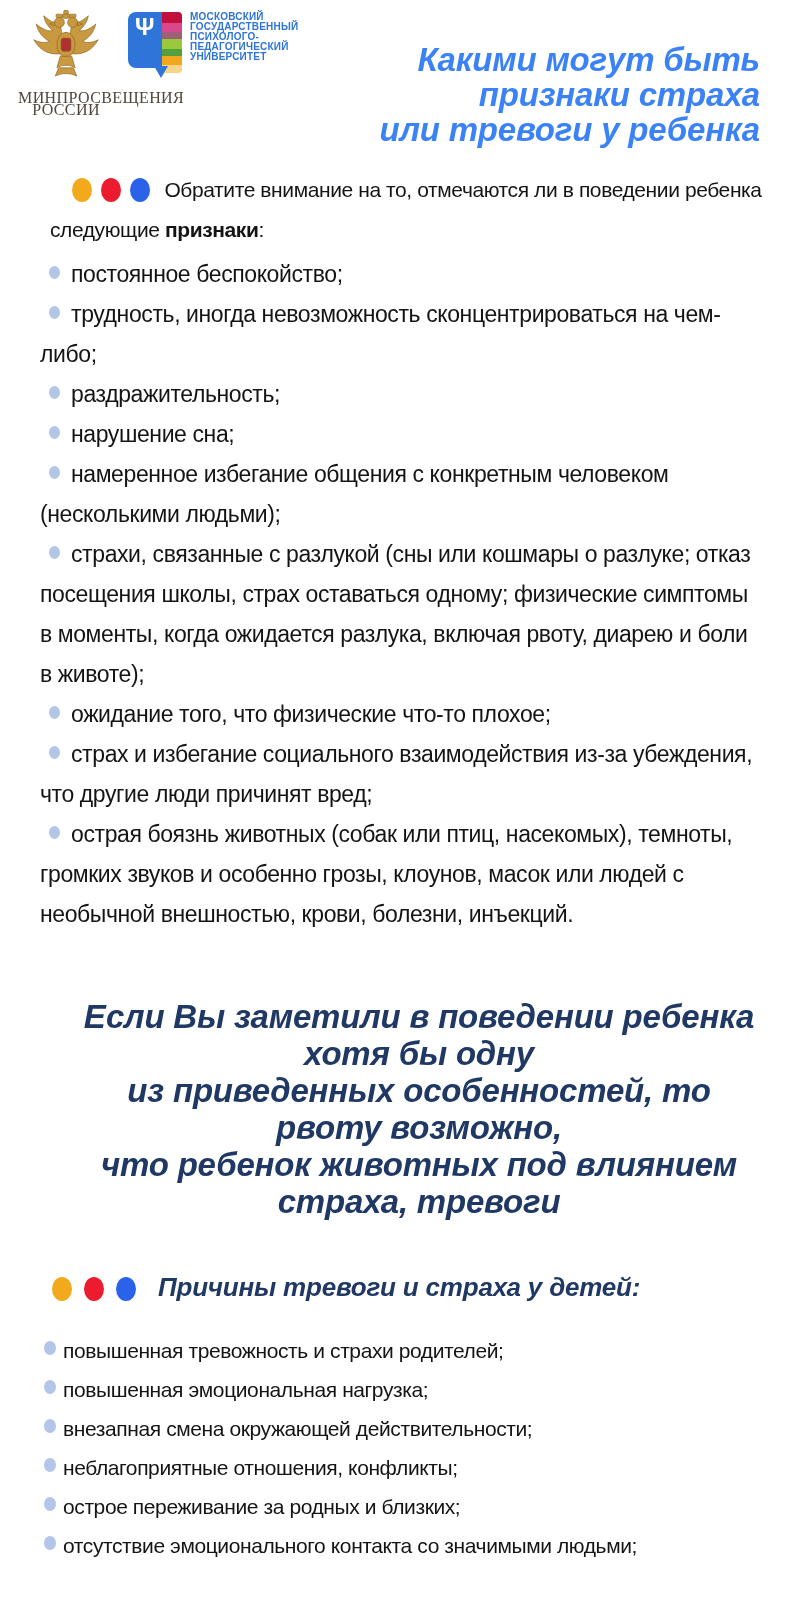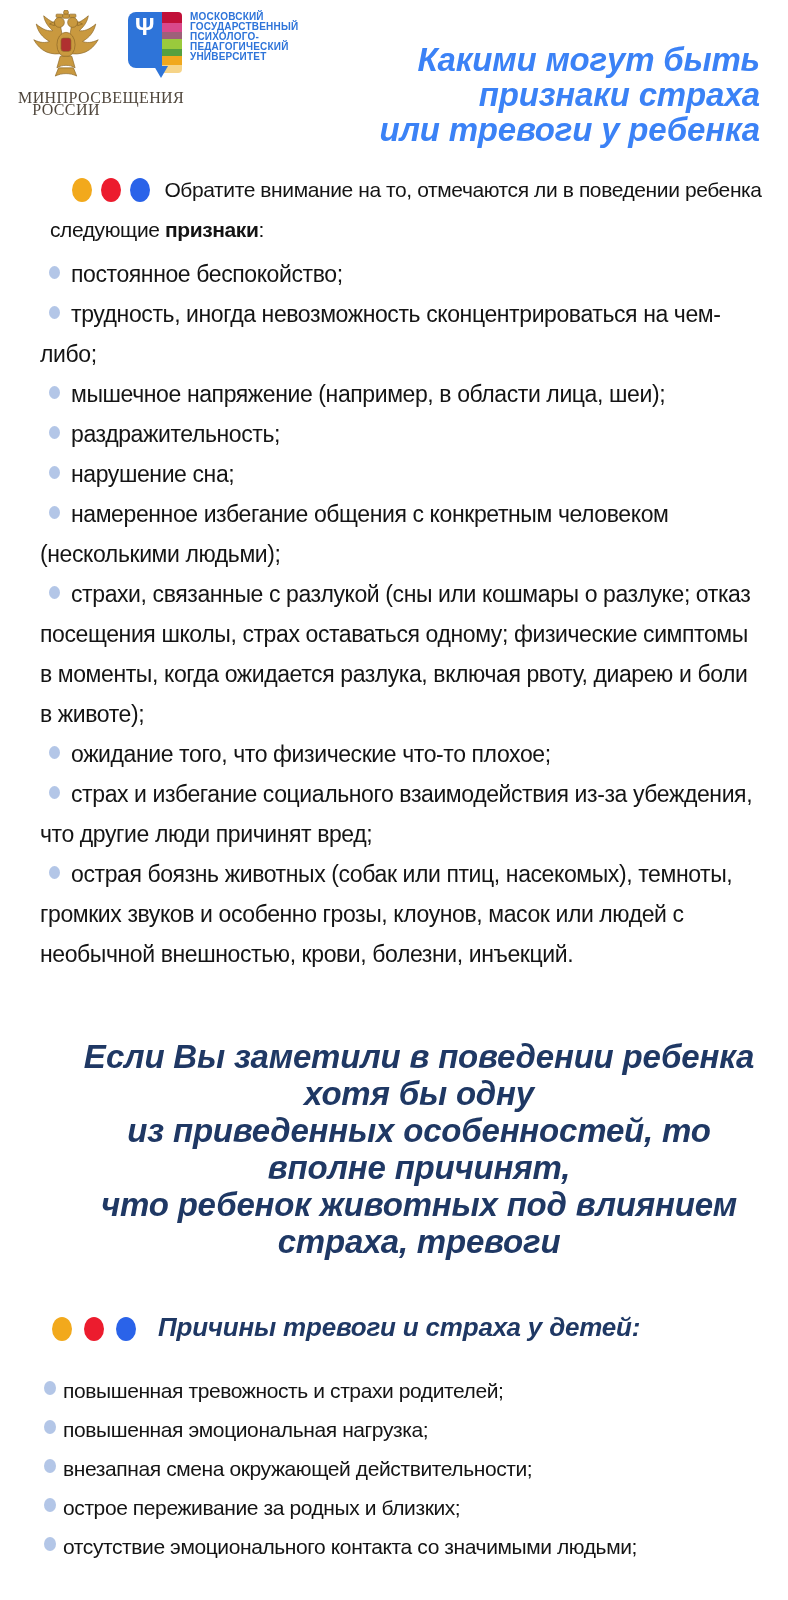--- a/index.html
+++ b/index.html
@@ -155,38 +155,38 @@
     <div>Какими могут быть признаки страха</div>
     <div>или тревоги у ребенка</div>
   </div>
 </div>
 
 <p class="intro"><span class="dot dot-y"></span><span class="dot dot-r"></span><span class="dot dot-b"></span> <span>Обратите внимание на то, отмечаются ли в поведении ребенка следующие </span><b>признаки</b><span>:</span></p>
 
 <ul class="signs">
   <li><span class="bullet"></span><span>постоянное беспокойство;</span></li>
   <li><span class="bullet"></span><span>трудность, иногда невозможность сконцентрироваться на чем-либо;</span></li>
-  <li><span class="bullet"></span><span>мышечное напряжение (например, в области лица, шеи);</span></li>
   <li><span class="bullet"></span><span>раздражительность;</span></li>
   <li><span class="bullet"></span><span>нарушение сна;</span></li>
   <li><span class="bullet"></span><span>намеренное избегание общения с конкретным человеком (несколькими людьми);</span></li>
   <li><span class="bullet"></span><span>страхи, связанные с разлукой (сны или кошмары о разлуке; отказ посещения школы, страх оставаться одному; физические симптомы в моменты, когда ожидается разлука, включая рвоту, диарею и боли в животе);</span></li>
   <li><span class="bullet"></span><span>ожидание того, что физические что-то плохое;</span></li>
   <li><span class="bullet"></span><span>страх и избегание социального взаимодействия из-за убеждения, что другие люди причинят вред;</span></li>
   <li><span class="bullet"></span><span>острая боязнь животных (собак или птиц, насекомых), темноты, громких звуков и особенно грозы, клоунов, масок или людей с необычной внешностью, крови, болезни, инъекций.</span></li>
 </ul>
 
 <div class="note">
   <div>Если Вы заметили в поведении ребенка хотя бы одну</div>
-  <div>из приведенных особенностей, то вполне причинят,</div>
+  <div>из приведенных особенностей, то рвоту возможно,</div>
   <div>что ребенок животных под влиянием страха, тревоги</div>
 </div>
 
 <div class="causes-heading"><span class="dot dot-y"></span><span class="dot dot-r"></span><span class="dot dot-b last"></span><span>Причины тревоги и страха у детей:</span></div>
 
 <ul class="causes">
   <li><span class="bullet"></span><span>повышенная тревожность и страхи родителей;</span></li>
   <li><span class="bullet"></span><span>повышенная эмоциональная нагрузка;</span></li>
   <li><span class="bullet"></span><span>внезапная смена окружающей действительности;</span></li>
+  <li><span class="bullet"></span><span>неблагоприятные отношения, конфликты;</span></li>
   <li><span class="bullet"></span><span>острое переживание за родных и близких;</span></li>
   <li><span class="bullet"></span><span>отсутствие эмоционального контакта со значимыми людьми;</span></li>
 
 </ul>
 
 </body></html>

